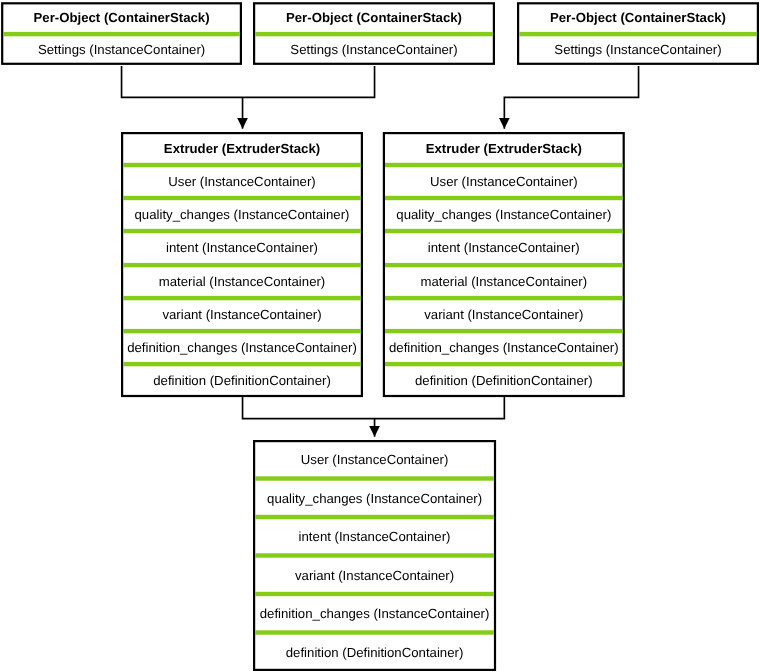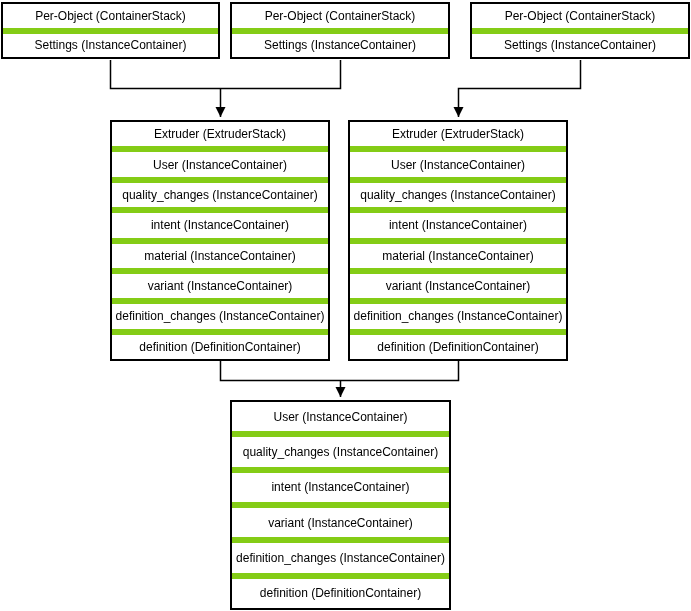--- a/index.html
+++ b/index.html
@@ -23,31 +23,31 @@
     background: #ffffff;
     display: flex;
     flex-direction: column;
     box-sizing: border-box;
   }
   .stack .row {
     flex: 1;
     display: flex;
     align-items: center;
     justify-content: center;
-    border-top: 6px solid #84cc16;
+    border-top: 4px solid #84cc16;
     text-align: center;
     white-space: nowrap;
     overflow: hidden;
     line-height: 1;
   }
   .stack .row:first-child {
     border-top: none;
   }
   .stack .row.header {
-    font-weight: normal;
+    font-weight: bold;
     text-align: right;
   }
   #edges {
     position: absolute;
     left: 0;
     top: 0;
     width: 691px;
     height: 611px;
     pointer-events: none;
   }

